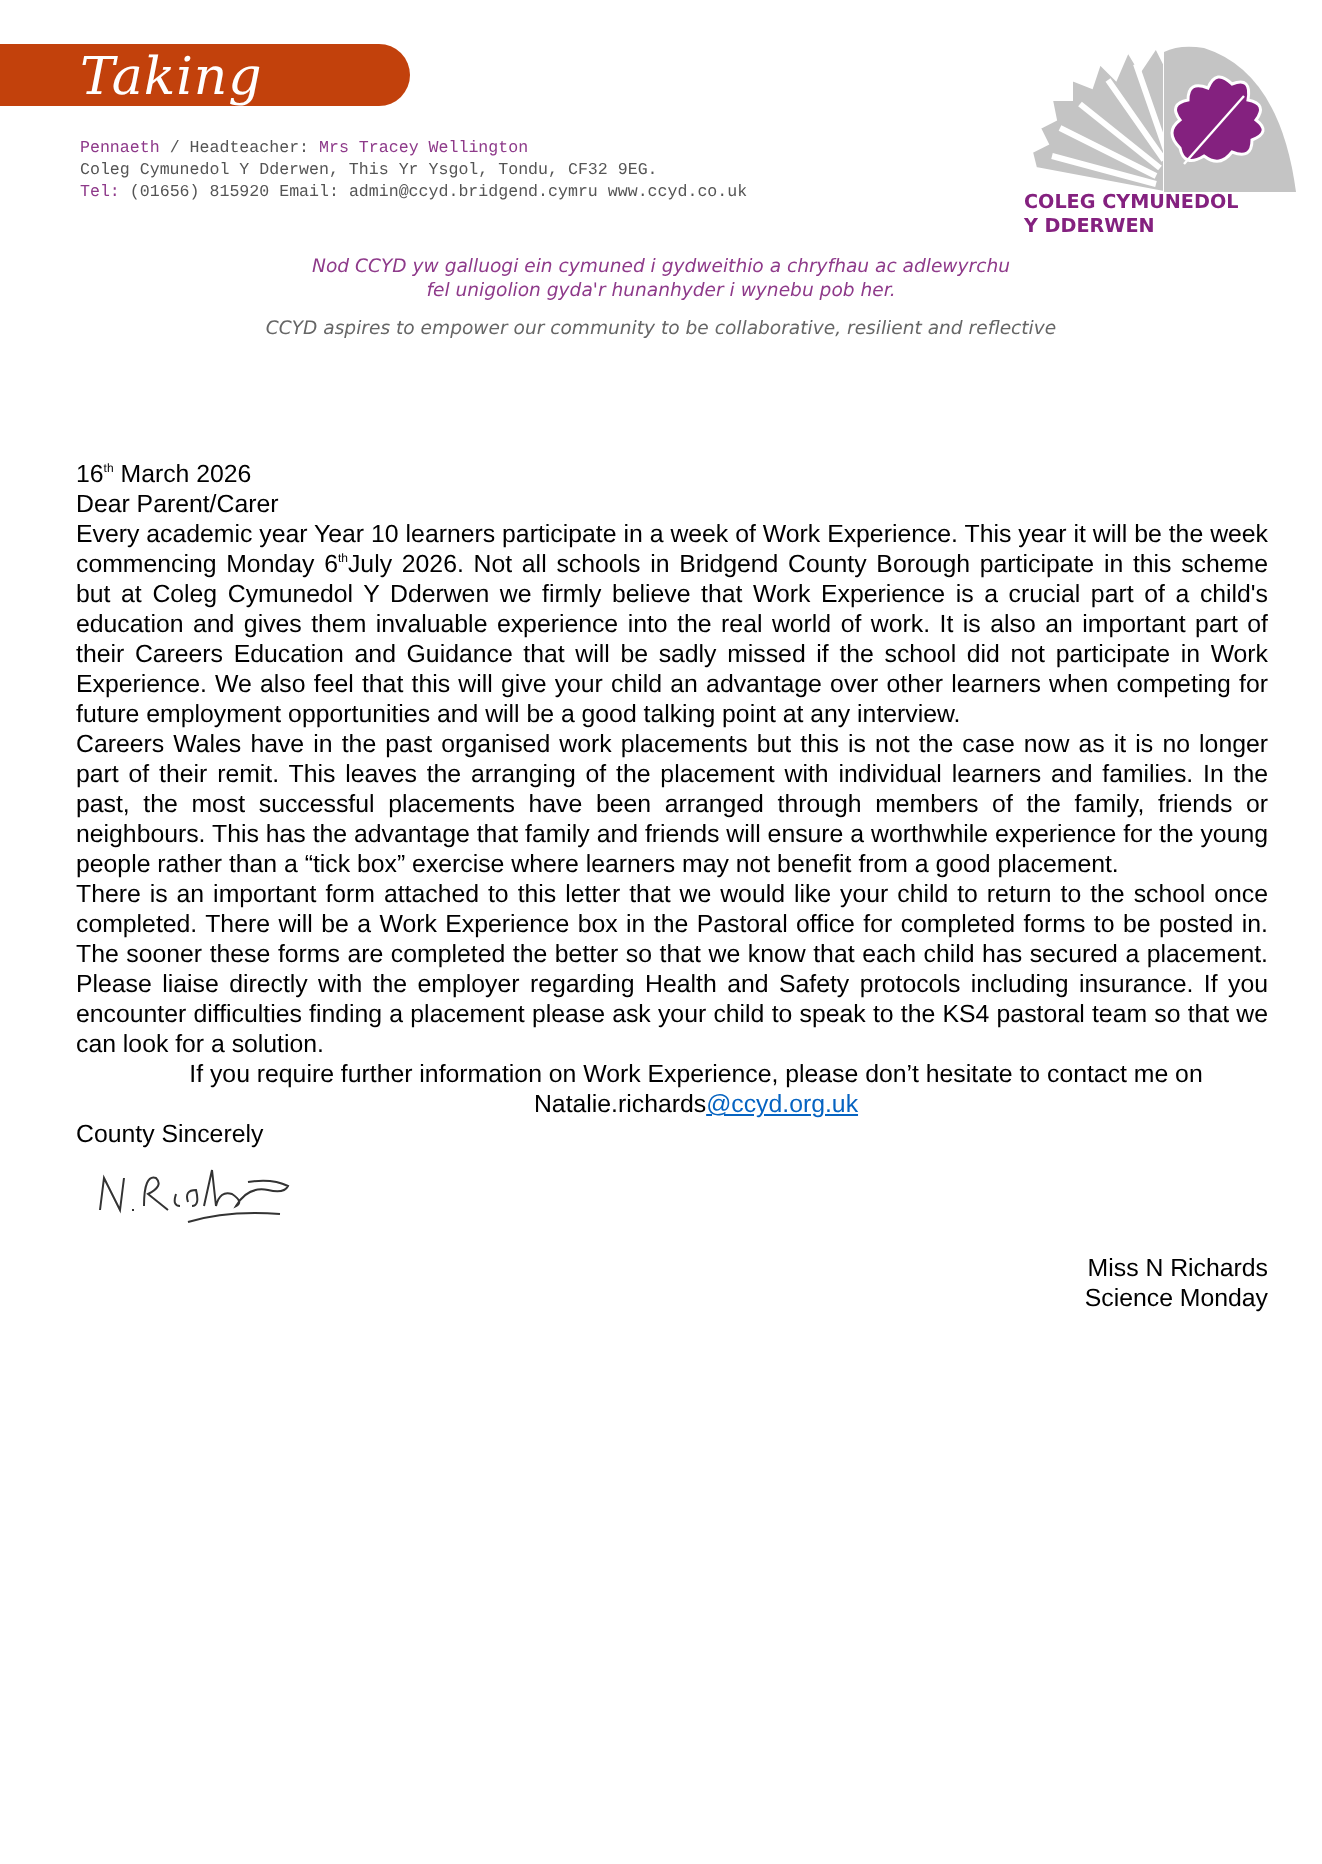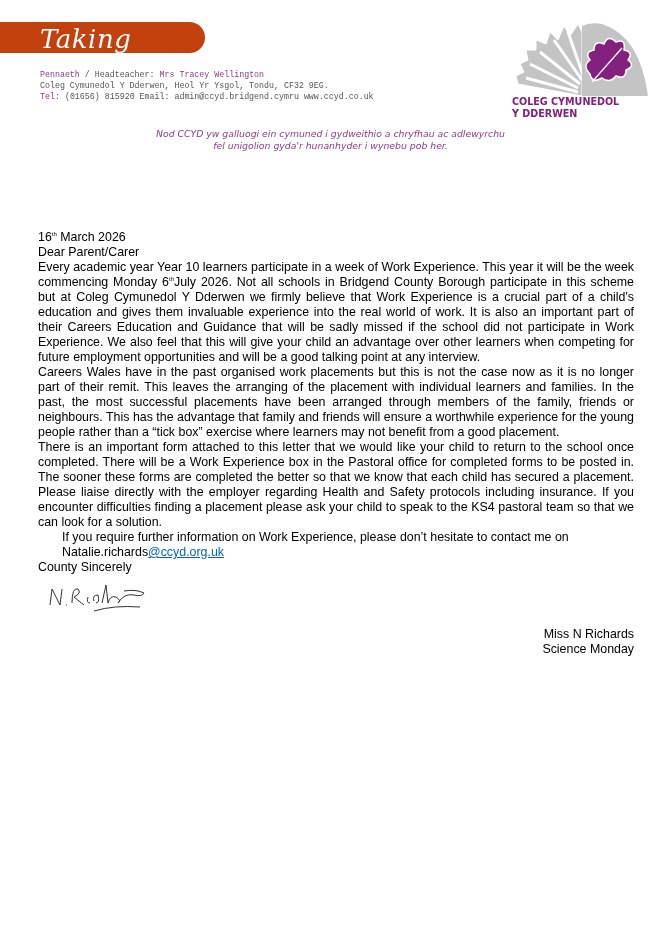--- a/index.html
+++ b/index.html
@@ -45,21 +45,21 @@
 <body>
 
 <div class="banner">
   <span class="banner-text">Taking Pride</span>
 </div>
 
 <div class="contact">
   <div>
     <span class="purple">Pennaeth</span><span> / Headteacher: </span><span class="purple">Mrs Tracey Wellington</span>
   </div>
-  <div>Coleg Cymunedol Y Dderwen, Heol Yr Ysgol, Tondu, CF32 9EG.</div>
+  <div>Coleg Cymunedol Y Dderwen, This Yr Ysgol, Tondu, CF32 9EG.</div>
   <div>
     <span class="purple">Tel:</span><span> (01656) 815920  Email: admin@ccyd.bridgend.cymru  www.ccyd.co.uk</span>
   </div>
 </div>
 
 <svg class="logo" viewBox="0 0 140 100">
   <path d="M70 74 L6 62 L4 54 L12 50 L8 42 L16 38 L14 28 L24 28 L24 18 L34 22 L38 10 L46 18 L52 4 L58 14 L66 2 L70 10 Z" fill="#c4c4c4" stroke="#fff" stroke-width="1"></path>
   <path d="M14 56 L66 70 M18 42 L66 66 M28 30 L68 62 M42 18 L70 58 M56 10 L72 56" stroke="#fff" stroke-width="3"></path>
   <path d="M70 74 L70 4 Q78 0 90 2 Q128 14 136 74 Z" fill="#c4c4c4"></path>
   <path d="M78 52 Q70 44 78 38 Q72 30 82 28 Q82 18 92 22 Q96 12 104 20 Q114 16 112 28 Q122 30 116 38 Q124 44 114 48 Q114 58 104 54 Q98 62 90 56 Q80 62 78 52 Z" fill="#84217f" stroke="#fff" stroke-width="1.5"></path>
@@ -68,28 +68,29 @@
 <div class="logo-caption">
   <div>COLEG CYMUNEDOL</div>
   <div>Y DDERWEN</div>
 </div>
 
 <div class="motto motto-cy">
   <div>Nod CCYD yw galluogi ein cymuned i gydweithio a chryfhau ac adlewyrchu</div>
   <div>fel unigolion gyda'r hunanhyder i wynebu pob her.</div>
 </div>
 <div class="motto motto-en">
+  <div>CCYD aspires to empower our community to be collaborative, resilient and reflective</div>
 </div>
 
 <div class="letter">
   <p class="date"><span>16</span><span class="sup">th</span><span> March 2026</span></p>
   <p class="salutation">Dear Parent/Carer</p>
   <p class="para"><span>Every academic year Year 10 learners participate in a week of Work Experience. This year it will be the week commencing Monday 6</span><span class="sup">th</span><span>July 2026. Not all schools in Bridgend County Borough participate in this scheme but at Coleg Cymunedol Y Dderwen we firmly believe that Work Experience is a crucial part of a child's education and gives them invaluable experience into the real world of work. It is also an important part of their Careers Education and Guidance that will be sadly missed if the school did not participate in Work Experience. We also feel that this will give your child an advantage over other learners when competing for future employment opportunities and will be a good talking point at any interview.</span></p>
   <p class="para">Careers Wales have in the past organised work placements but this is not the case now as it is no longer part of their remit. This leaves the arranging of the placement with individual learners and families. In the past, the most successful placements have been arranged through members of the family, friends or neighbours. This has the advantage that family and friends will ensure a worthwhile experience for the young people rather than a “tick box” exercise where learners may not benefit from a good placement.</p>
   <p class="para">There is an important form attached to this letter that we would like your child to return to the school once completed. There will be a Work Experience box in the Pastoral office for completed forms to be posted in. The sooner these forms are completed the better so that we know that each child has secured a placement. Please liaise directly with the employer regarding Health and Safety protocols including insurance. If you encounter difficulties finding a placement please ask your child to speak to the KS4 pastoral team so that we can look for a solution.</p>
-  <p class="para" style="text-align:left;margin-left:24px;"><span>If you require further information on Work Experience, please don’t hesitate to contact me on</span><br><span>Natalie.richards</span><span class="email-link">@ccyd.org.uk</span></p>
+  <p class="para" style="text-align:center;margin-left:24px;"><span>If you require further information on Work Experience, please don’t hesitate to contact me on</span><br><span>Natalie.richards</span><span class="email-link">@ccyd.org.uk</span></p>
   <p class="sign-off">County Sincerely</p>
   <svg class="signature" viewBox="0 0 110 40">
     <path d="M6 30 L8 14 L16 30 L18 14 M22 30 L23 30 M28 28 Q28 12 34 14 Q38 18 30 22 L40 30 M44 22 Q42 28 46 28 M50 26 Q48 20 54 20 Q56 28 52 28 M58 28 L62 10 L64 28 Q66 20 72 22 Q78 26 74 28 Q80 18 90 20 Q98 22 100 18 Q92 14 80 16 M50 36 Q70 30 96 32" fill="none" stroke="#333" stroke-width="1"></path>
   </svg>
   <p class="signer">Miss N Richards</p>
   <p class="signer">Science Monday</p>
 </div>
 
 </body></html>

